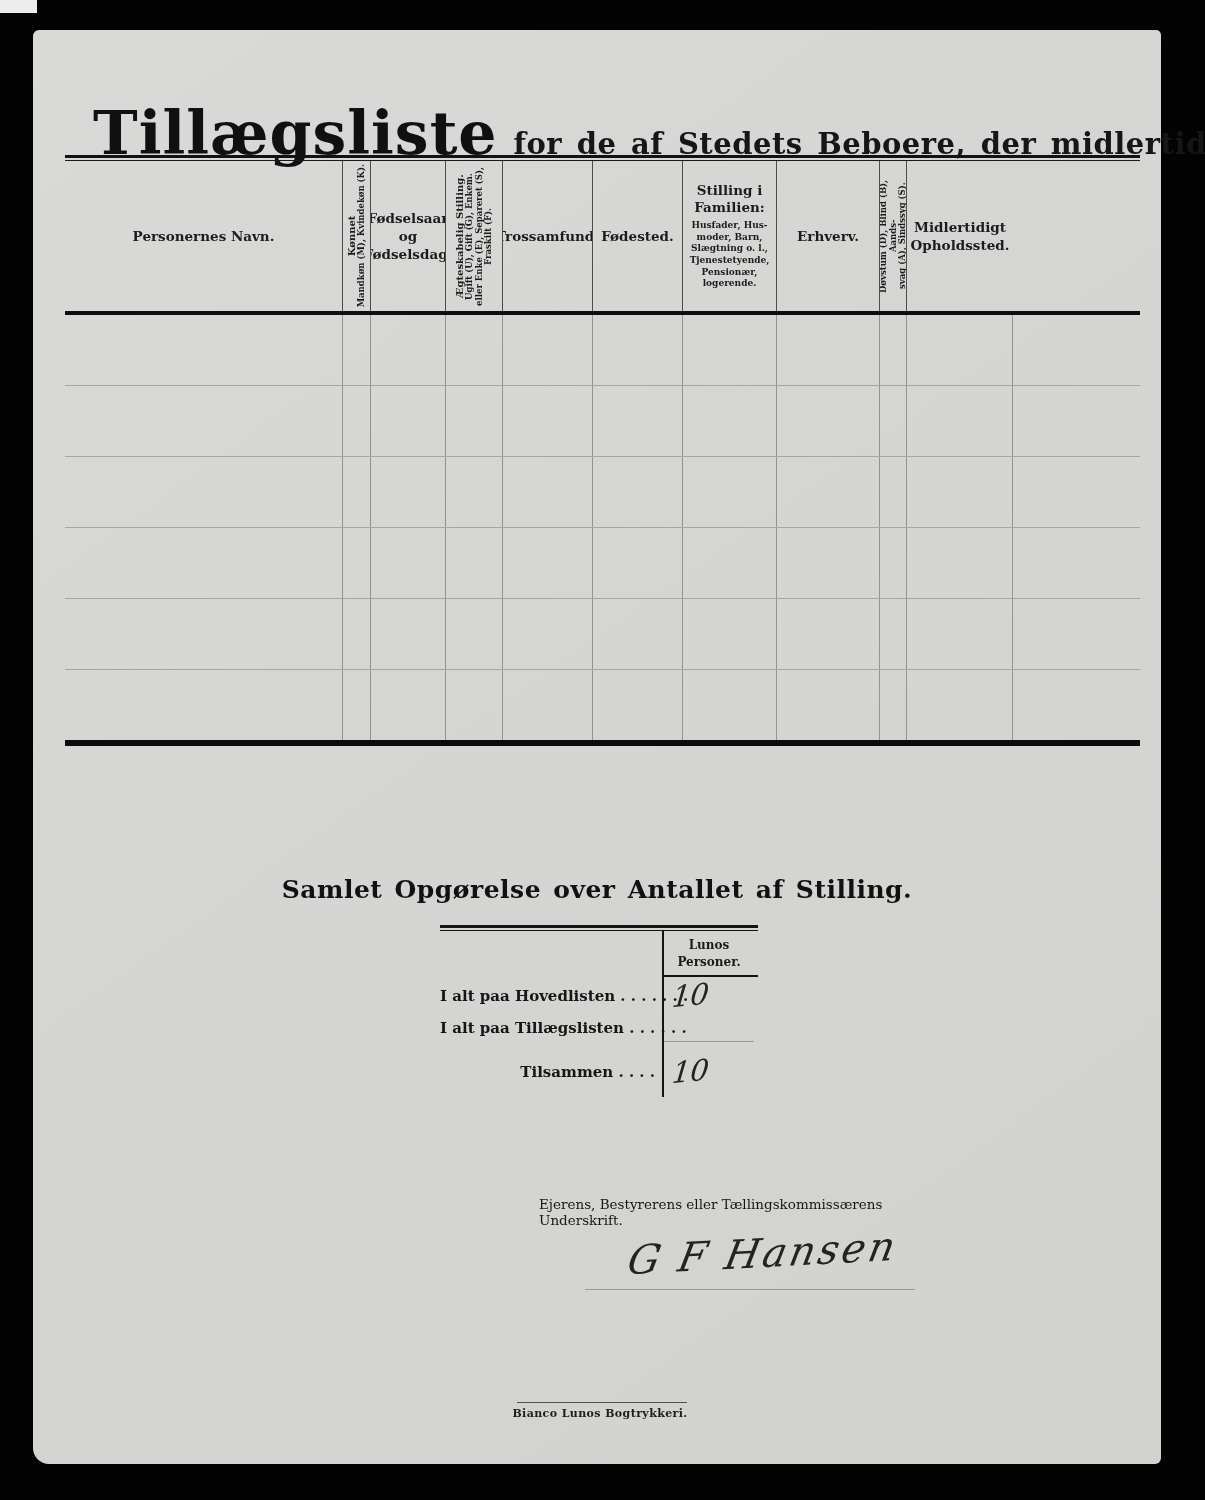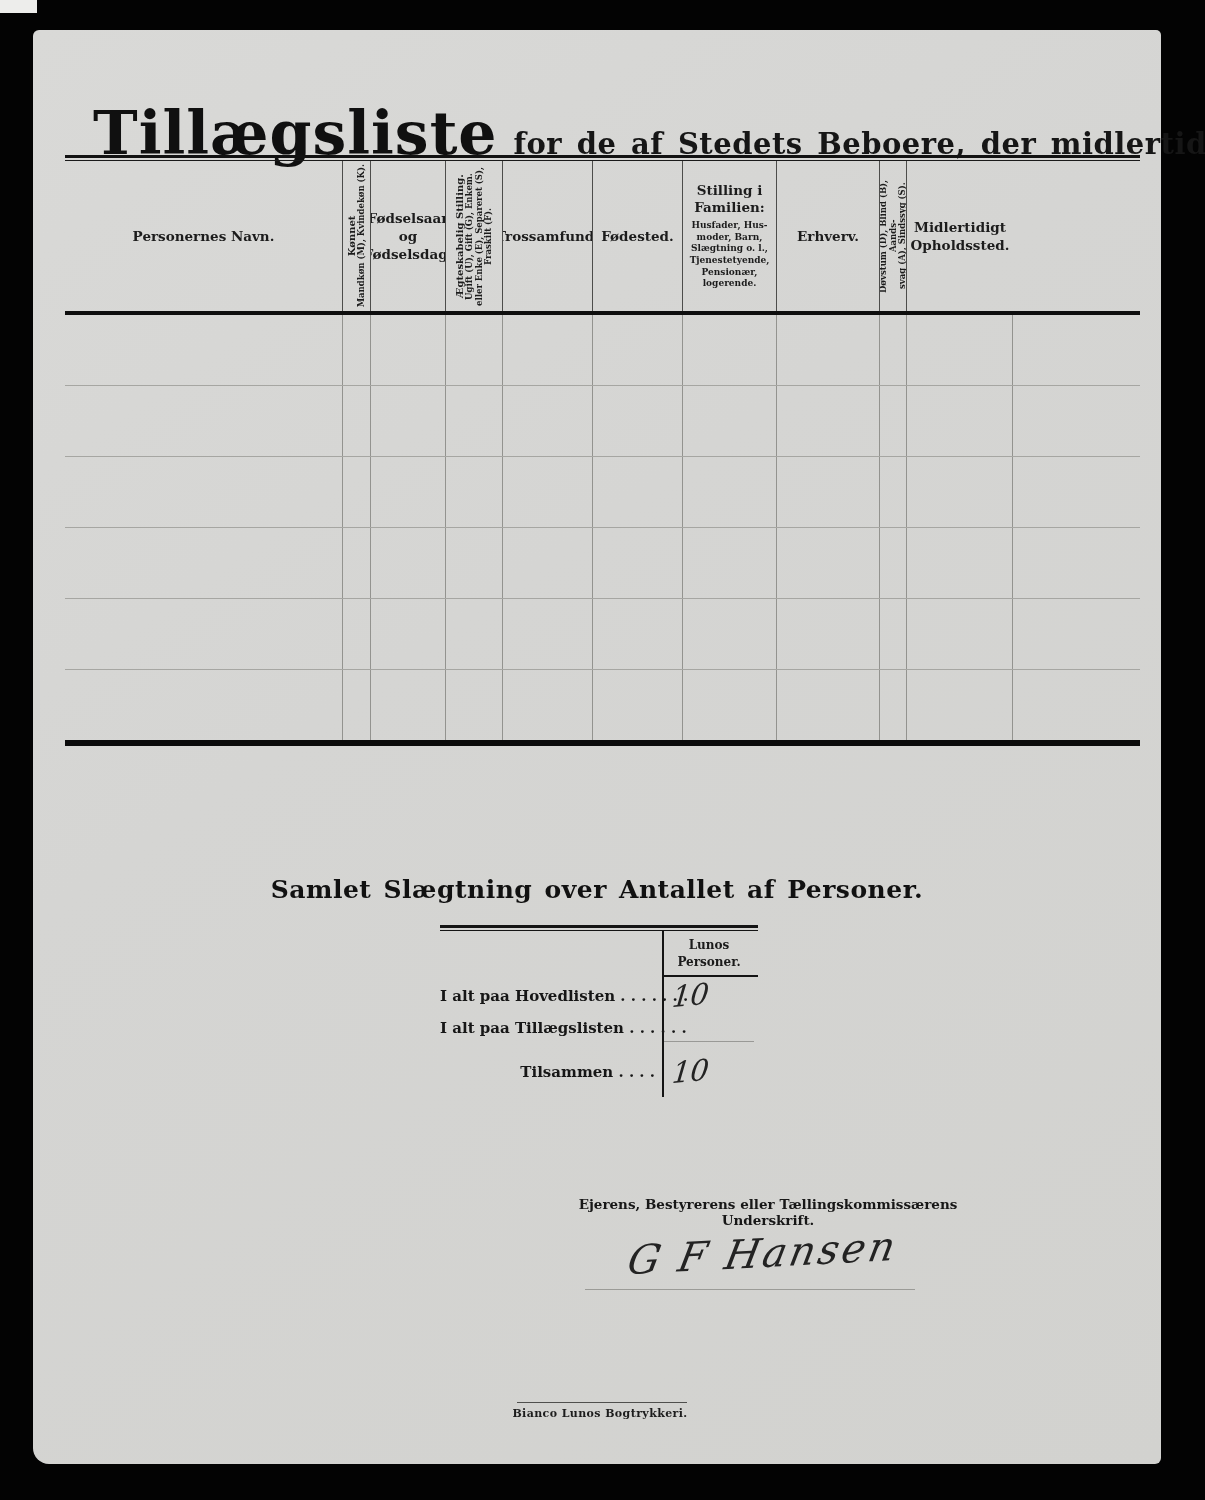--- a/index.html
+++ b/index.html
@@ -54,22 +54,22 @@
             font-weight:700;white-space:nowrap;color:#161616;}
   .mt-label-1{top:62px;}
   .mt-label-2{top:94px;}
   .mt-label-3{top:138px;}
   .hand{font-family:"DejaVu Serif","Liberation Serif",serif;font-style:italic;color:#232323;}
   .mt-value{position:absolute;left:232px;width:80px;font-size:29px;line-height:1;
             transform:rotate(-6deg) skewX(-12deg);}
   .mt-value-1{top:54px;}
   .mt-value-2{top:130px;}
   
-  .sig-caption{position:absolute;left:535px;top:1166px;width:400px;text-align:center;
-               font-size:13.5px;font-weight:700;color:#171717;}
+  .sig-caption{position:absolute;left:506px;top:1166px;width:400px;text-align:left;
+               font-size:13.5px;font-weight:400;color:#171717;}
   .sig-name{position:absolute;left:540px;top:1200px;width:380px;text-align:center;
             font-size:40px;letter-spacing:3px;transform:rotate(-3deg) skewX(-14deg);}
   .sig-line{position:absolute;left:552px;top:1259px;width:330px;height:1px;background:#9b9b97;}
   
   .printer-line{position:absolute;left:484px;top:1372px;width:170px;height:1px;background:#4f4f4d;}
   .printer-text{position:absolute;left:417px;top:1377px;width:300px;text-align:center;
                 font-size:11px;font-weight:700;letter-spacing:0.4px;color:#1d1d1d;}
 </style>
 </head>
 <body>
@@ -220,21 +220,21 @@
             <div class="bcell"></div>
             <div class="bcell"></div>
             <div class="bcell"></div>
             <div class="bcell"></div>
             <div class="bcell"></div>
           </div>
         </div>
       <div class="t-bot"></div>
     </div>
 
-    <div class="summary-heading">Samlet Slægtning over Antallet af Personer.</div>
+    <div class="summary-heading">Samlet Opgørelse over Antallet af Stilling.</div>
 
     <div class="mini-table">
       <div class="mt-topline"></div>
       <div class="mt-vline"></div>
       <div class="mt-header pre">Lunos
 Personer.</div>
       <div class="mt-headerline"></div>
       <div class="mt-label mt-label-1">I alt paa Hovedlisten . . . . . . .</div>
       <div class="mt-label mt-label-2">I alt paa Tillægslisten  . . . . . .</div>
       <div class="mt-sep"></div>

